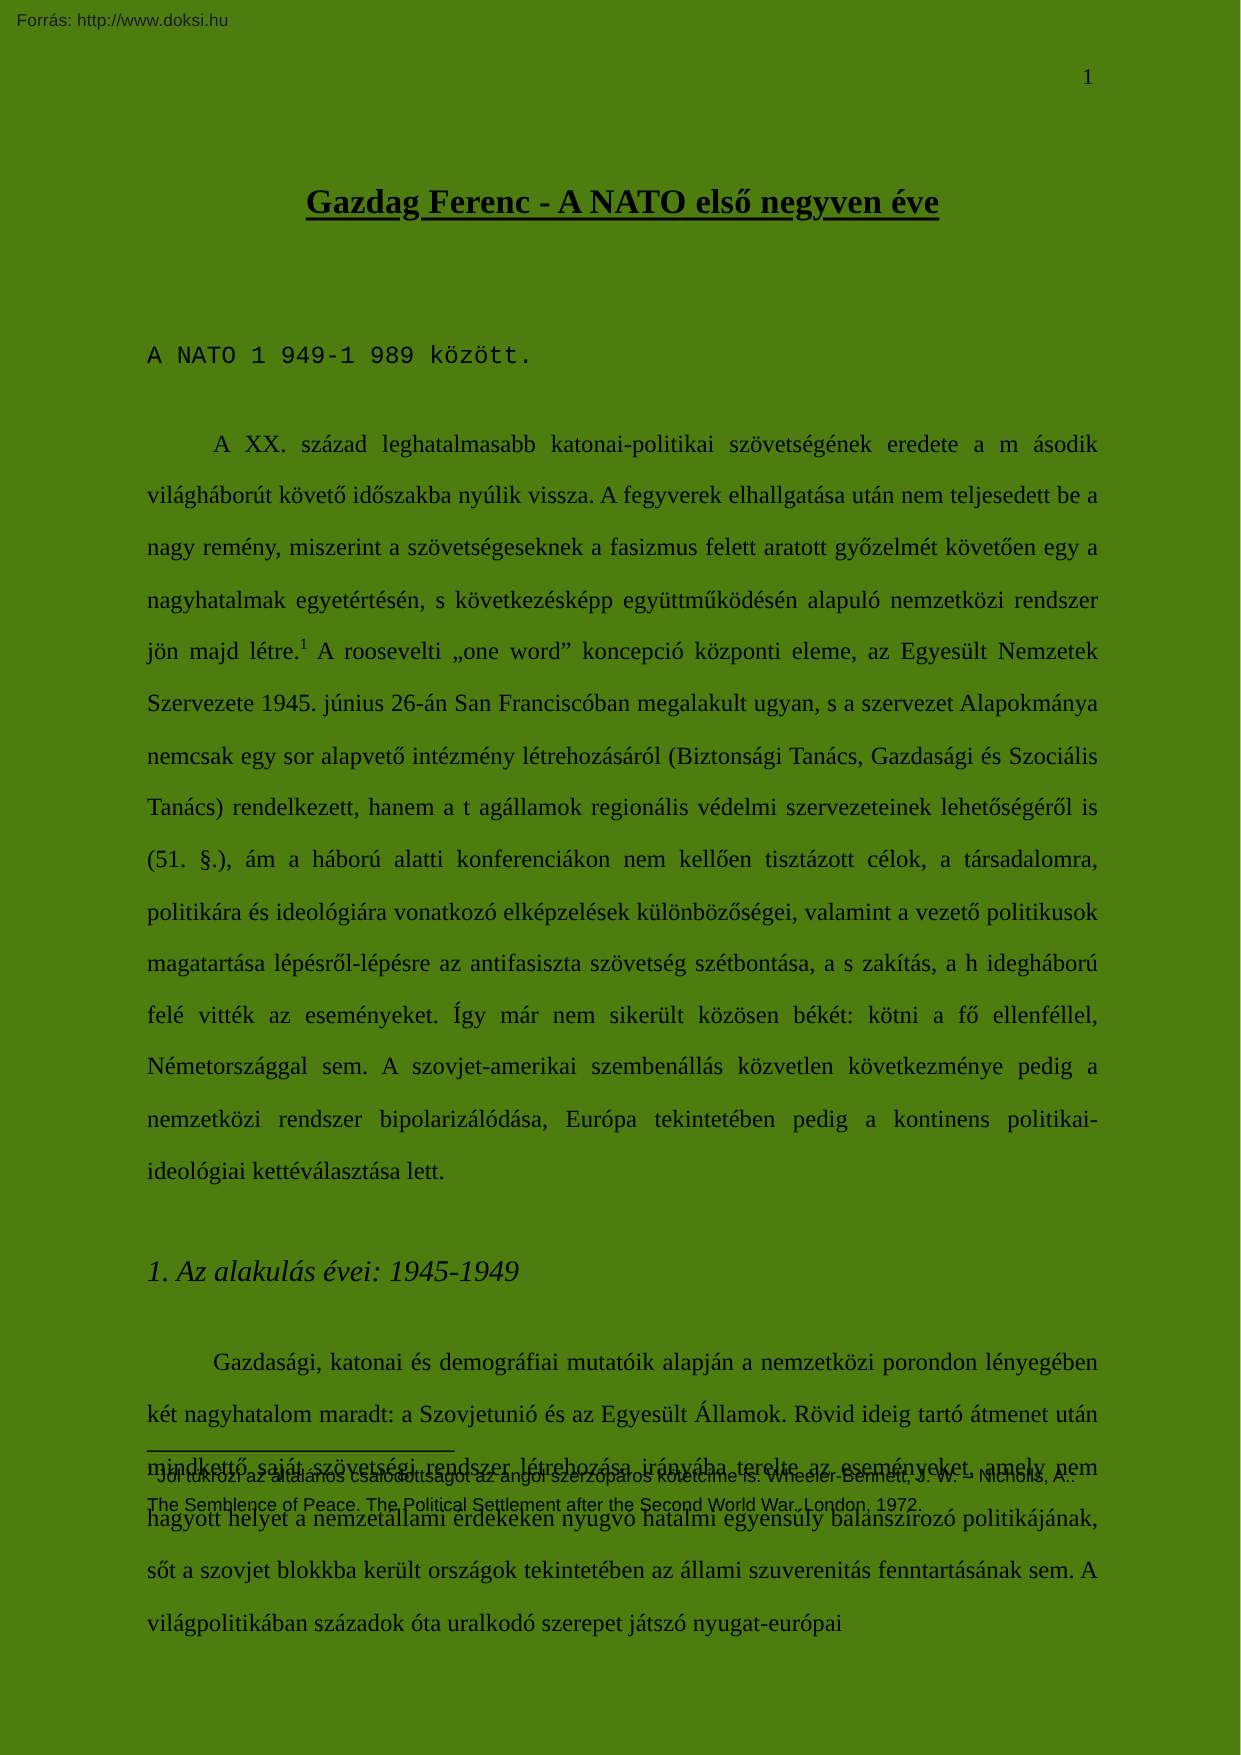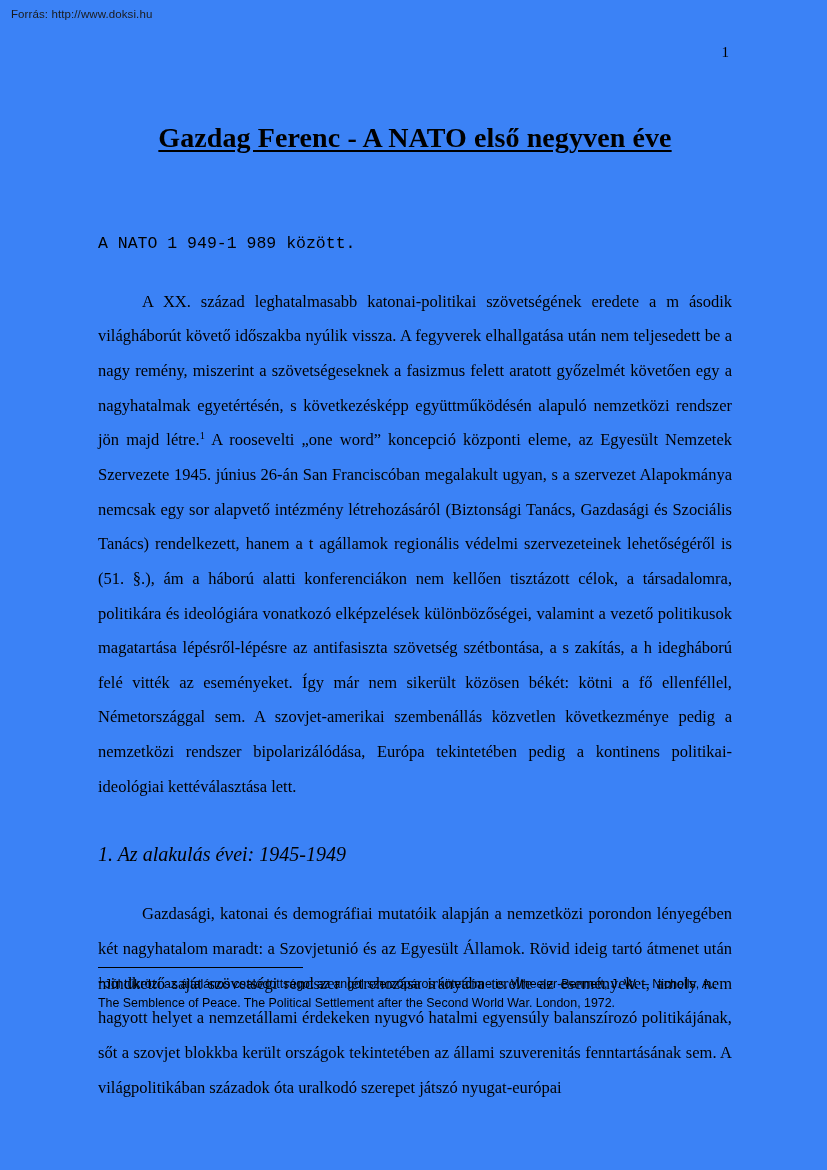--- a/index.html
+++ b/index.html
@@ -8,21 +8,21 @@
     background: #ffffff;
   }
   body {
     font-family: "Liberation Serif", serif;
     color: #000000;
   }
   .page {
     position: relative;
     width: 827px;
     height: 1170px;
-    background: #3b82f6;
+    background: #4d7c0f;
     overflow: hidden;
     box-sizing: border-box;
   }
   
   .source-header {
     position: absolute;
     left: 11px;
     top: 8px;
     font-family: "Liberation Sans", sans-serif;
     font-size: 11.5px;
@@ -41,21 +41,21 @@
   }
   
   .content {
     position: absolute;
     left: 98px;
     top: 110px;
     width: 634px;
   }
   .doc-title {
     text-align: center;
-    font-size: 28px;
+    font-size: 23px;
     font-weight: bold;
     text-decoration: underline;
     text-underline-offset: 3px;
     margin: 12px 0 0 0;
     letter-spacing: 0.1px;
   }
   .intro-line {
     font-size: 16.5px;
     margin-top: 78px;
     line-height: 1.5;

